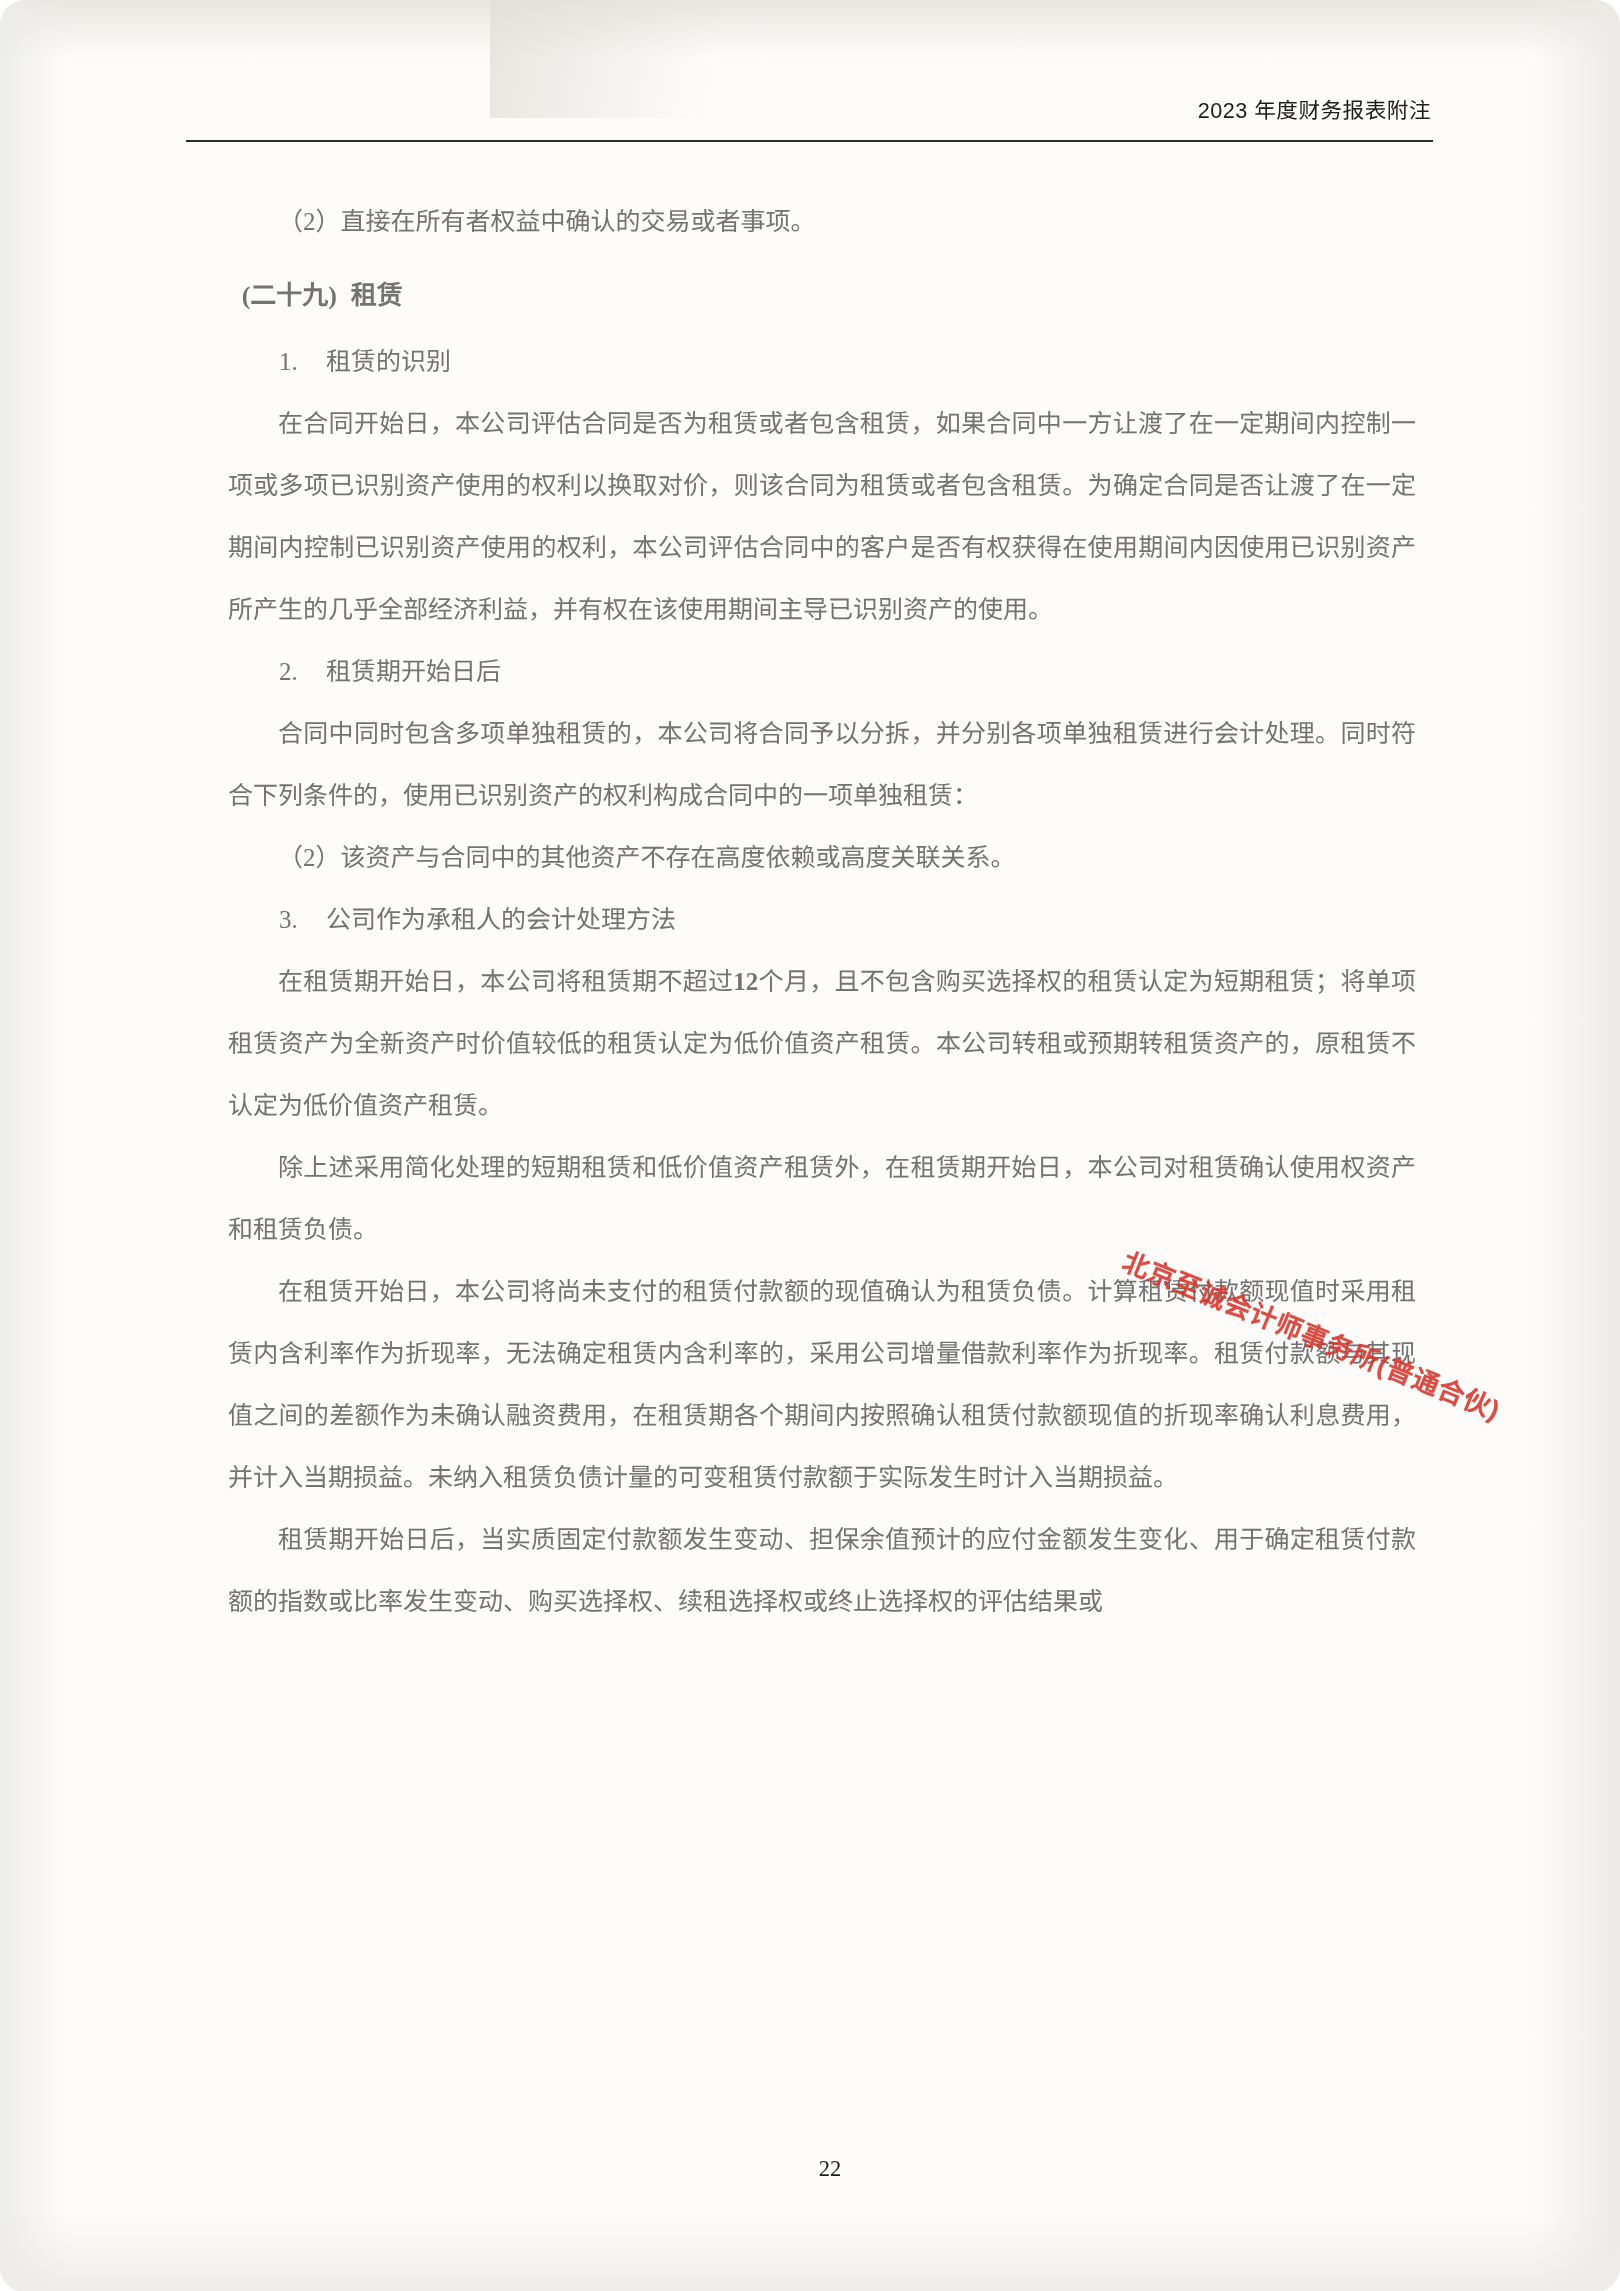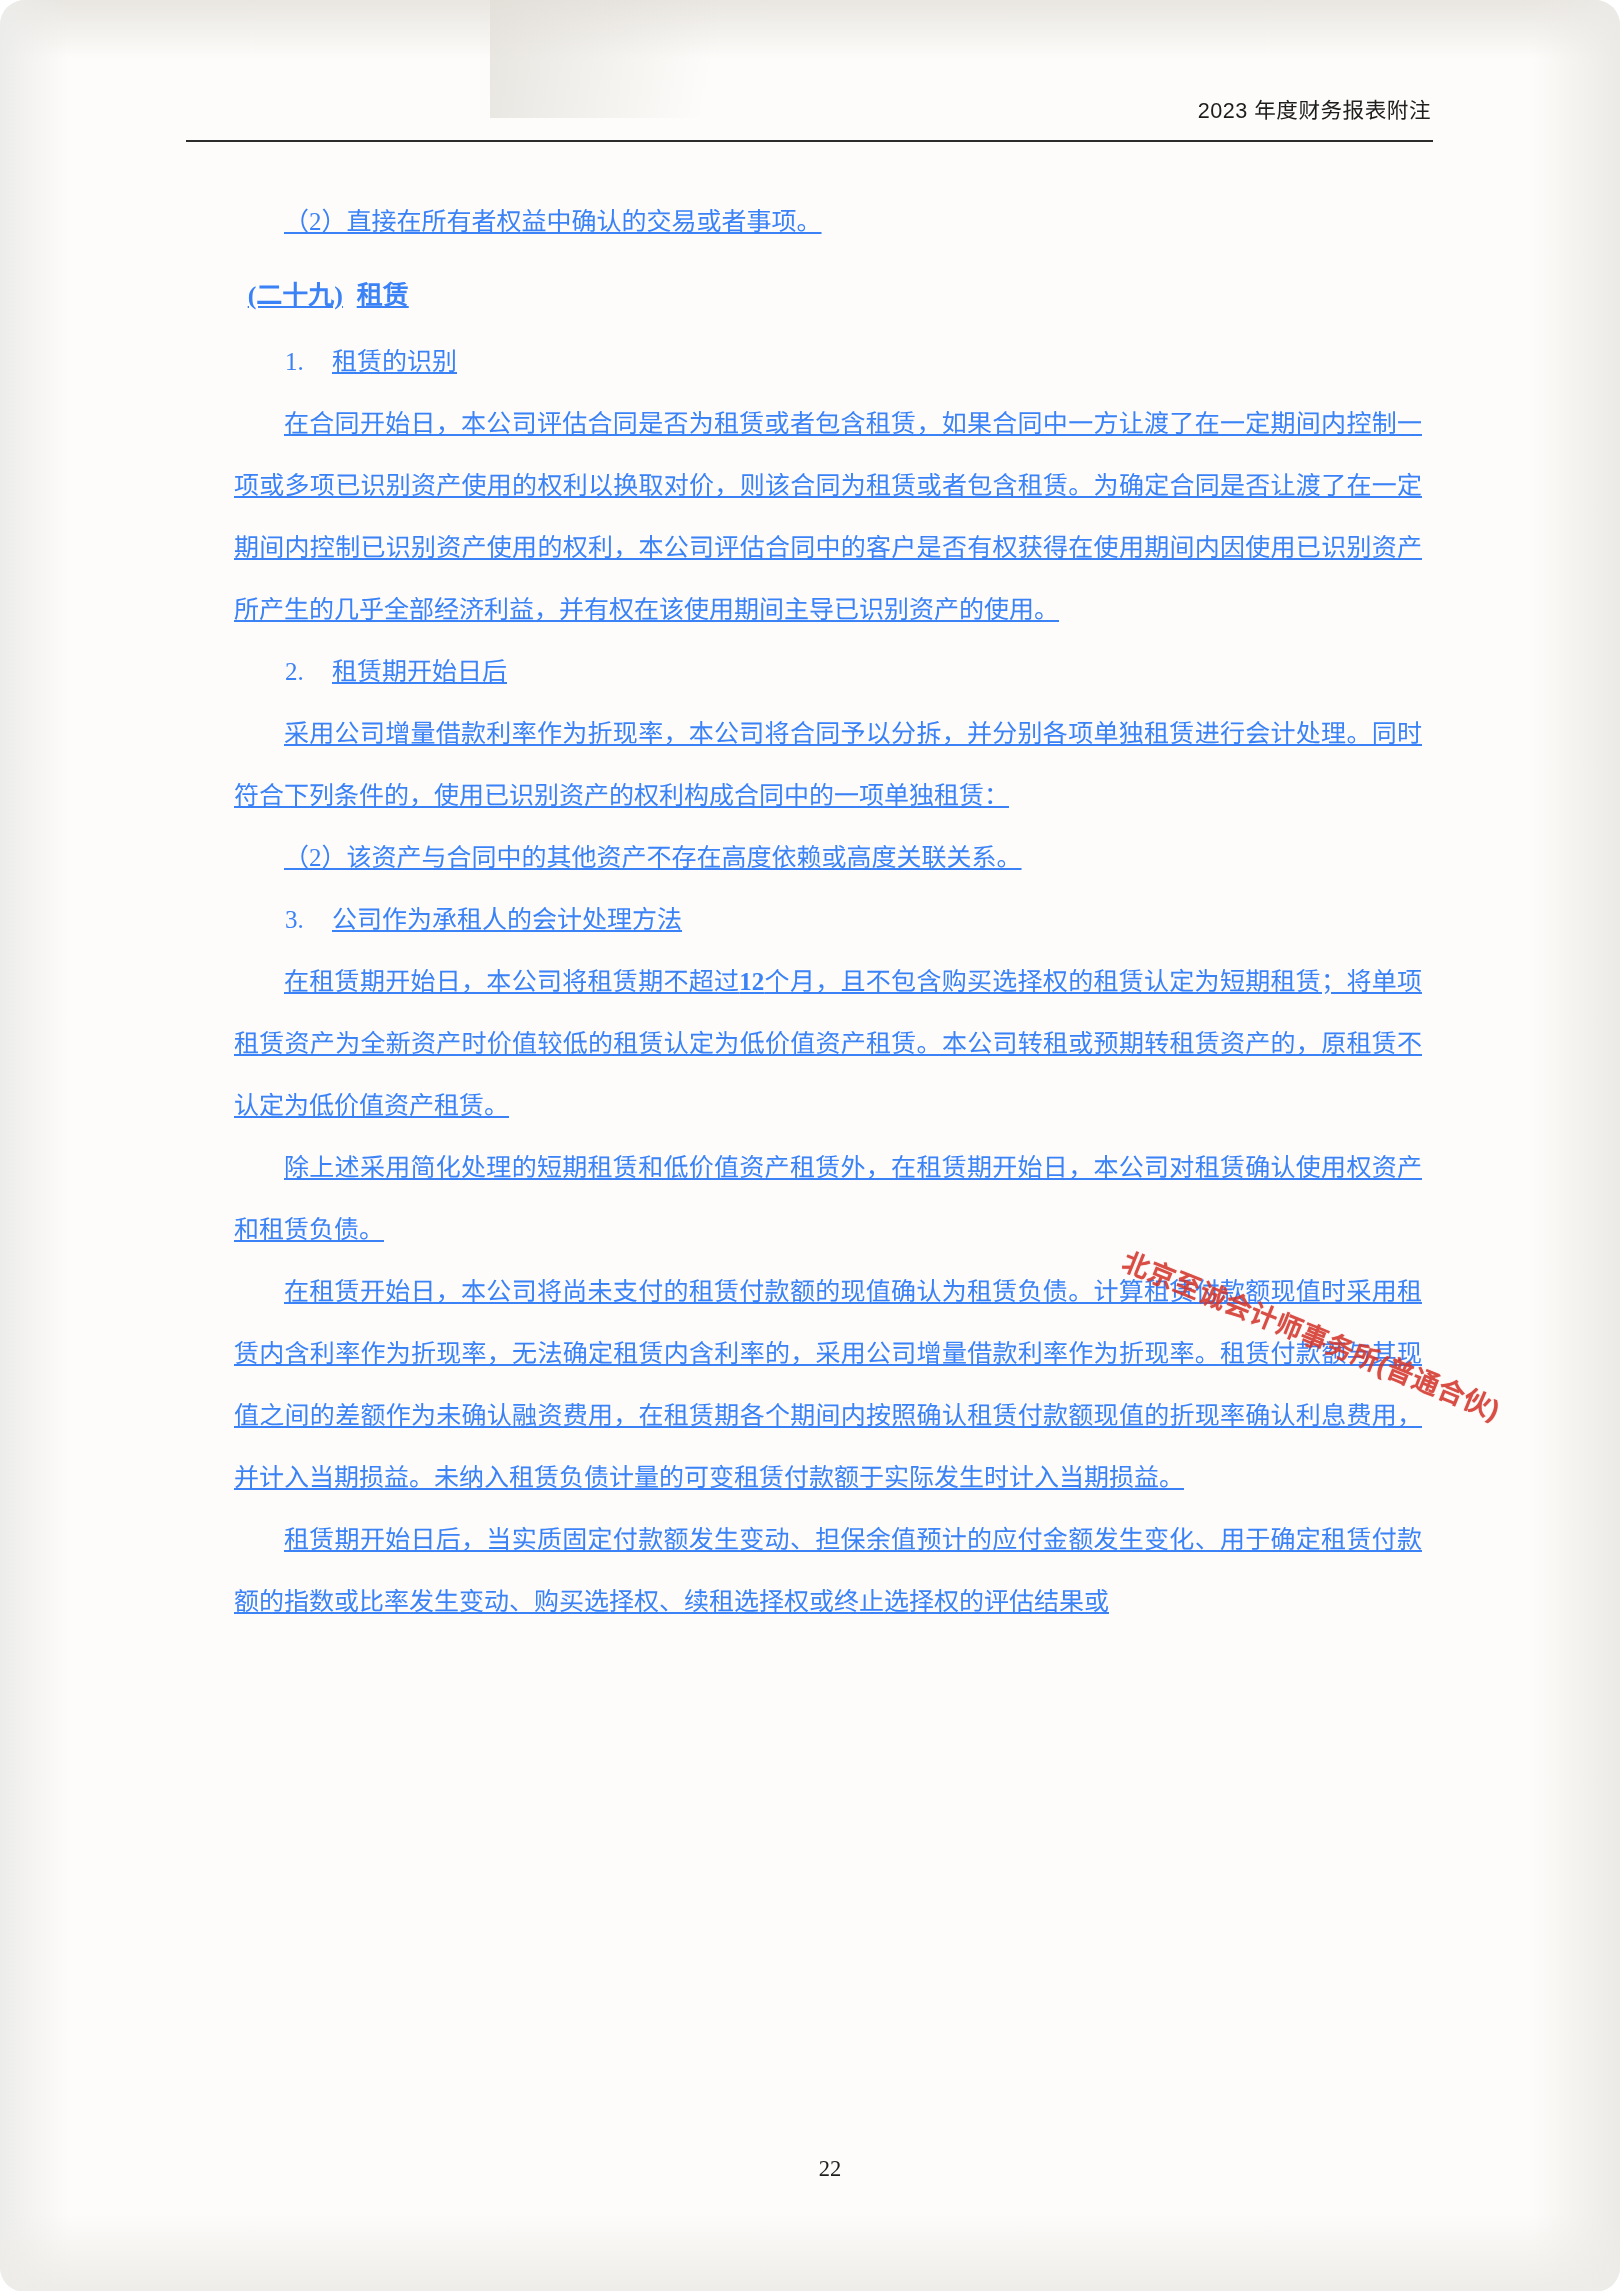--- a/index.html
+++ b/index.html
@@ -70,27 +70,26 @@
     position: absolute;
     left: 186px;
     top: 140px;
     width: 1247px;
     height: 2px;
     background: #2c2c2c;
   }
 
   .content {
     position: absolute;
-    left: 234px;
+    left: 228px;
     top: 191px;
     width: 1188px;
-    color: #3b82f6;
+    color: #737373;
     font-size: 25px;
     line-height: 62px;
-    text-decoration: underline;
   }
 
   p {
     margin: 0;
     text-align: justify;
     text-justify: inter-ideograph;
   }
   .indent {
     text-indent: 2em;
   }
@@ -173,21 +172,21 @@
     </p>
 
     <p class="numbered">
       <span class="idx">1.</span><span>租赁的识别</span>
     </p>
     <p class="indent">在合同开始日，本公司评估合同是否为租赁或者包含租赁，如果合同中一方让渡了在一定期间内控制一项或多项已识别资产使用的权利以换取对价，则该合同为租赁或者包含租赁。为确定合同是否让渡了在一定期间内控制已识别资产使用的权利，本公司评估合同中的客户是否有权获得在使用期间内因使用已识别资产所产生的几乎全部经济利益，并有权在该使用期间主导已识别资产的使用。</p>
 
     <p class="numbered">
       <span class="idx">2.</span><span>租赁期开始日后</span>
     </p>
-    <p class="indent">采用公司增量借款利率作为折现率，本公司将合同予以分拆，并分别各项单独租赁进行会计处理。同时符合下列条件的，使用已识别资产的权利构成合同中的一项单独租赁：</p>
+    <p class="indent">合同中同时包含多项单独租赁的，本公司将合同予以分拆，并分别各项单独租赁进行会计处理。同时符合下列条件的，使用已识别资产的权利构成合同中的一项单独租赁：</p>
     <p class="sub-item">（2）该资产与合同中的其他资产不存在高度依赖或高度关联关系。</p>
 
     <p class="numbered">
       <span class="idx">3.</span><span>公司作为承租人的会计处理方法</span>
     </p>
 
     <p class="indent"><span>在租赁期开始日，本公司将租赁期不超过</span><span class="strong-inline">12</span><span>个月，且不包含购买选择权的租赁认定为短期租赁；将单项租赁资产为全新资产时价值较低的租赁认定为低价值资产租赁。本公司转租或预期转租赁资产的，原租赁不认定为低价值资产租赁。</span></p>
 
     <p class="indent">除上述采用简化处理的短期租赁和低价值资产租赁外，在租赁期开始日，本公司对租赁确认使用权资产和租赁负债。</p>
     <p class="indent">在租赁开始日，本公司将尚未支付的租赁付款额的现值确认为租赁负债。计算租赁付款额现值时采用租赁内含利率作为折现率，无法确定租赁内含利率的，采用公司增量借款利率作为折现率。租赁付款额与其现值之间的差额作为未确认融资费用，在租赁期各个期间内按照确认租赁付款额现值的折现率确认利息费用，并计入当期损益。未纳入租赁负债计量的可变租赁付款额于实际发生时计入当期损益。</p>

